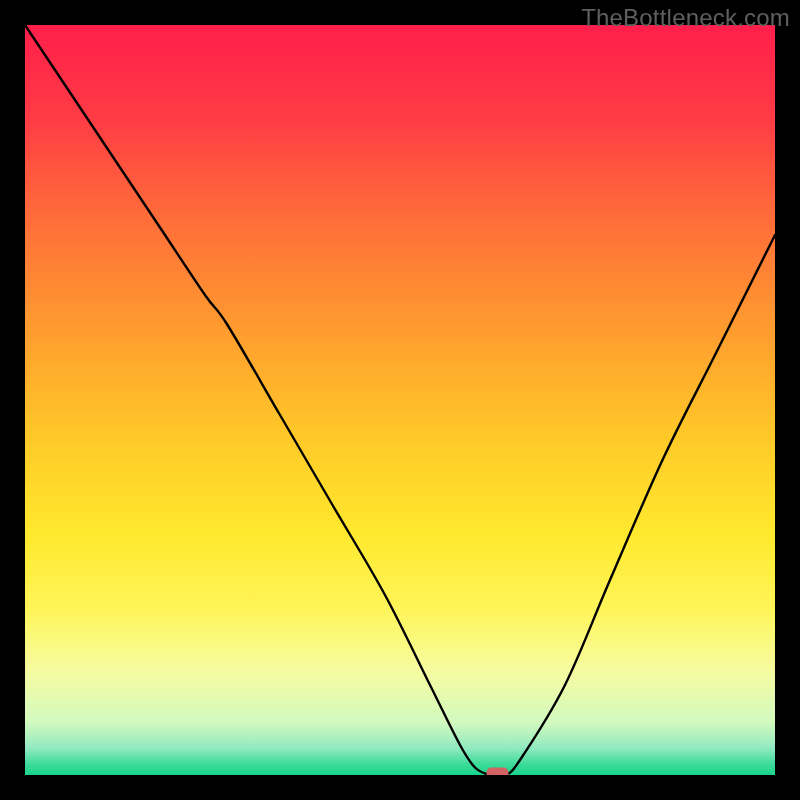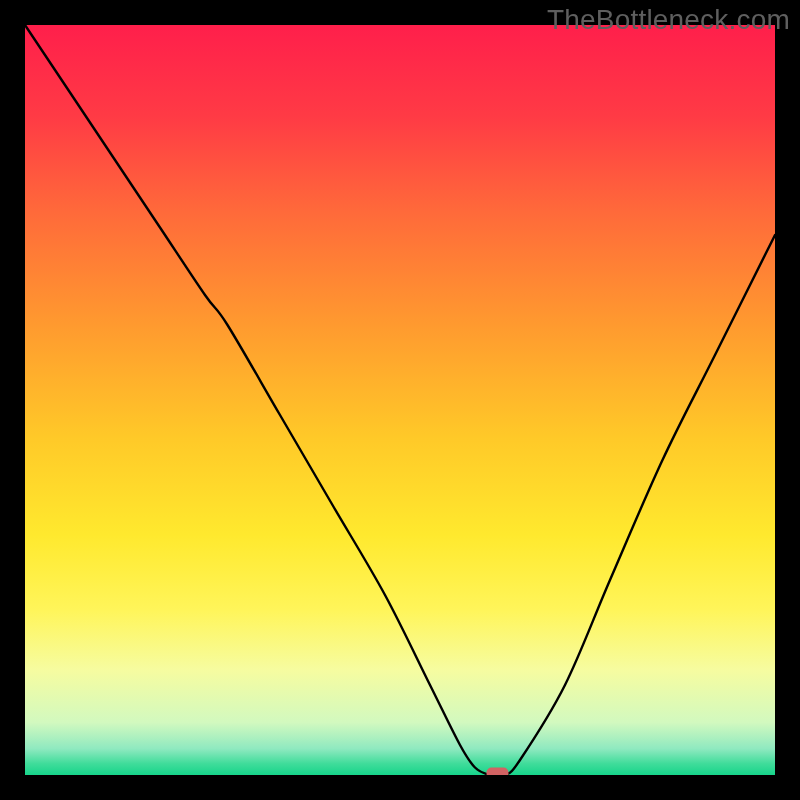--- a/index.html
+++ b/index.html
@@ -15,21 +15,21 @@
     position: relative;
     width: 800px;
     height: 800px;
     background: #000;
   }
   .watermark {
     position: absolute;
     top: 4px;
     right: 10px;
     color: #5f5f5f;
-    font-size: 28px;
+    font-size: 24px;
     font-weight: 400;
     letter-spacing: 0.2px;
     z-index: 5;
   }
   .plot-area {
     position: absolute;
     left: 25px;
     top: 25px;
     width: 750px;
     height: 750px;

